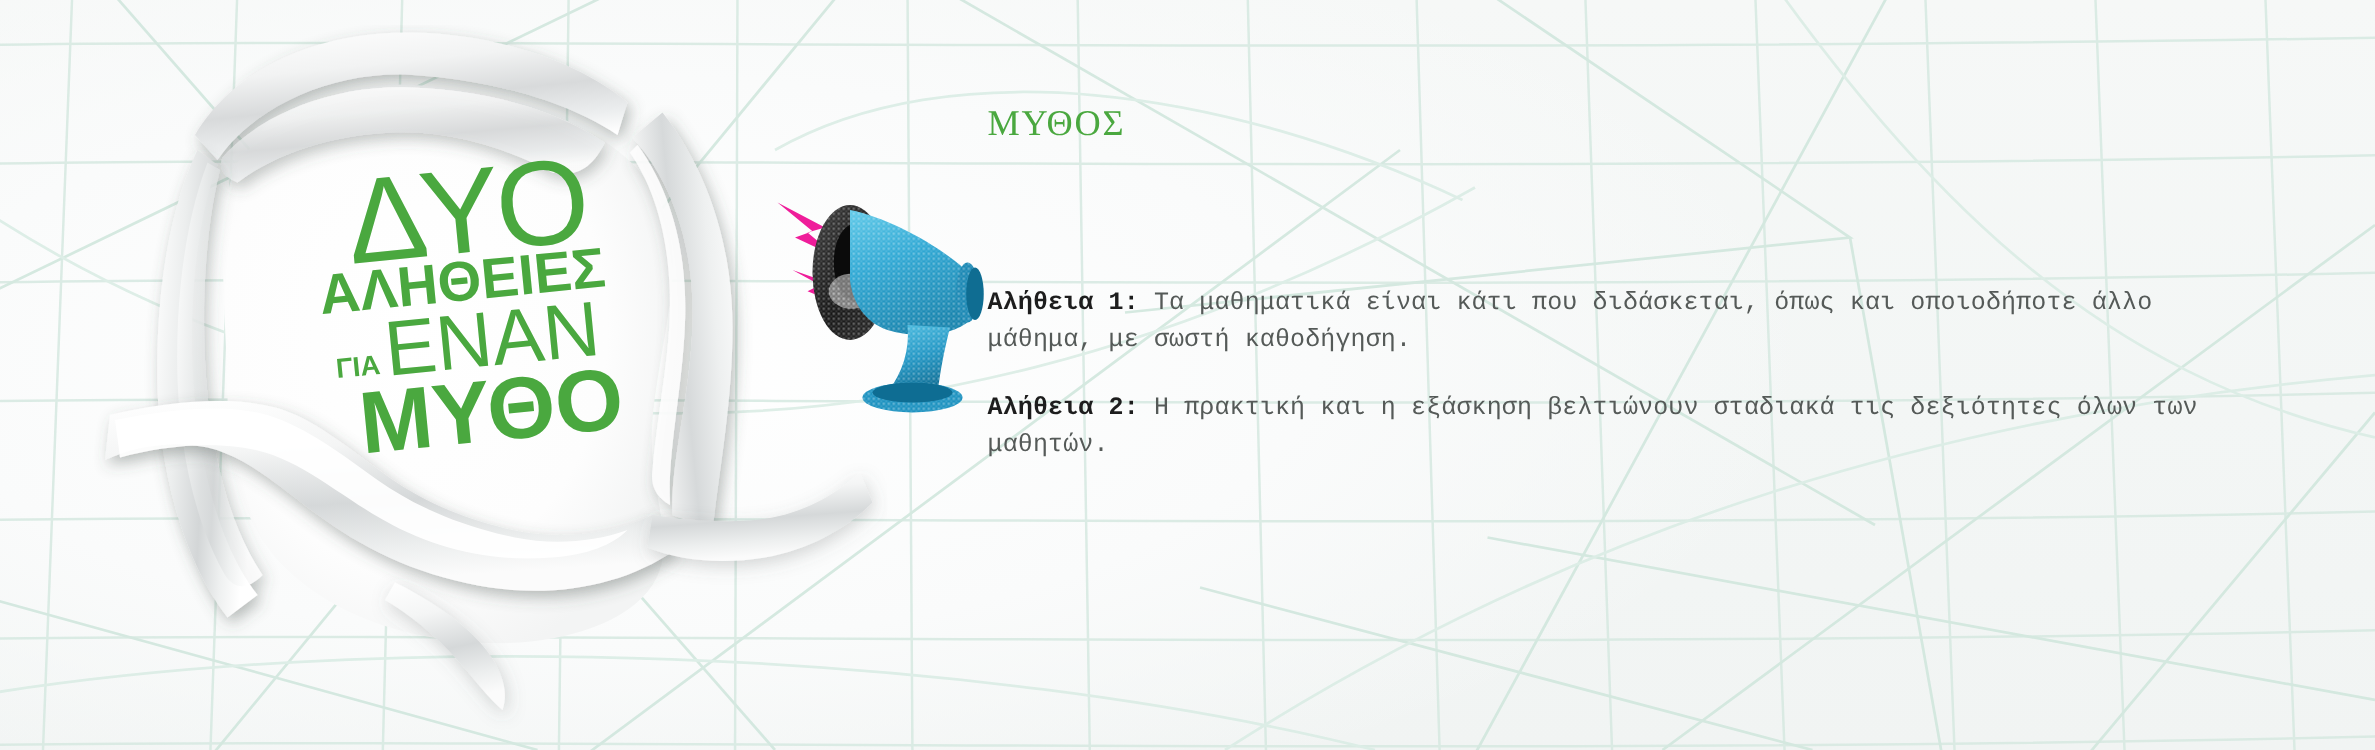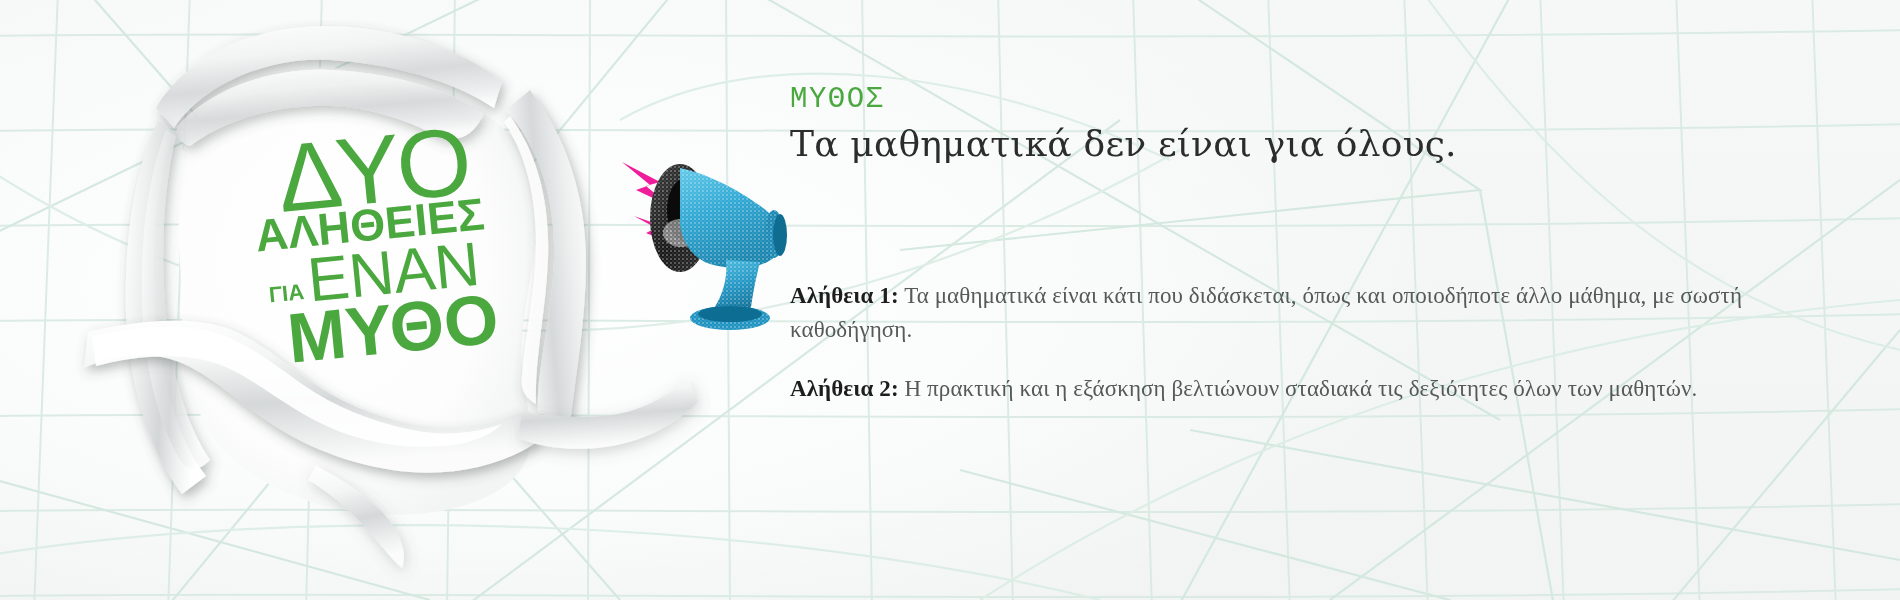--- a/index.html
+++ b/index.html
@@ -114,42 +114,42 @@
   .megaphone svg { display: block; width: 100%; height: 100%; }
 
   
   .content {
     position: absolute;
     left: 790px;
     top: 84px;
     width: 1000px;
   }
   .myth-label {
-    font-family: Liberation Mono, monospace;
+    font-family: Liberation Serif, serif;
     font-weight: 400;
     font-size: 29px;
     letter-spacing: 1.5px;
     color: #4aa83f;
     line-height: 1.1;
   }
   .myth-statement {
     font-family: "DejaVu Serif", serif;
     font-weight: 400;
     font-size: 36px;
     color: #2c2c2c;
     line-height: 1.28;
     margin-top: 5px;
     letter-spacing: .2px;
   }
   .truths {
     margin-top: 112px;
   }
   .truth {
-    font-family: Liberation Serif, serif;
-    font-size: 23px;
+    font-family: Liberation Mono, monospace;
+    font-size: 20px;
     line-height: 1.50;
     color: #555a58;
     letter-spacing: .1px;
   }
   .truth + .truth { margin-top: 24px; }
   .truth b {
     font-weight: 700;
     color: #1d1d1d;
   }
 
@@ -447,21 +447,20 @@
         <ellipse cx="112" cy="180" rx="40" ry="12" fill="#1d92c0"></ellipse>
         <ellipse cx="112" cy="180" rx="40" ry="12" fill="url(#halftone)"></ellipse>
         <ellipse cx="112" cy="177" rx="33" ry="8" fill="#0d6party" opacity="0"></ellipse>
         <ellipse cx="112" cy="176" rx="32" ry="8" fill="#0e6d93"></ellipse>
       </g>
     </svg>
   </div>
 
   <div class="content">
     <div class="myth-label">ΜΥΘΟΣ</div>
-    <div class="myth-statement">Τα μαθηματικά δεν είναι για όλους.</div>
 
     <div class="truths">
       <p class="truth">
         <b>Αλήθεια 1:</b>
         <span>Τα μαθηματικά είναι κάτι που διδάσκεται, όπως και οποιοδήποτε άλλο μάθημα, με σωστή καθοδήγηση.</span>
       </p>
       <p class="truth">
         <b>Αλήθεια 2:</b>
         <span>Η πρακτική και η εξάσκηση βελτιώνουν σταδιακά τις δεξιότητες όλων των μαθητών.</span>
       </p>

